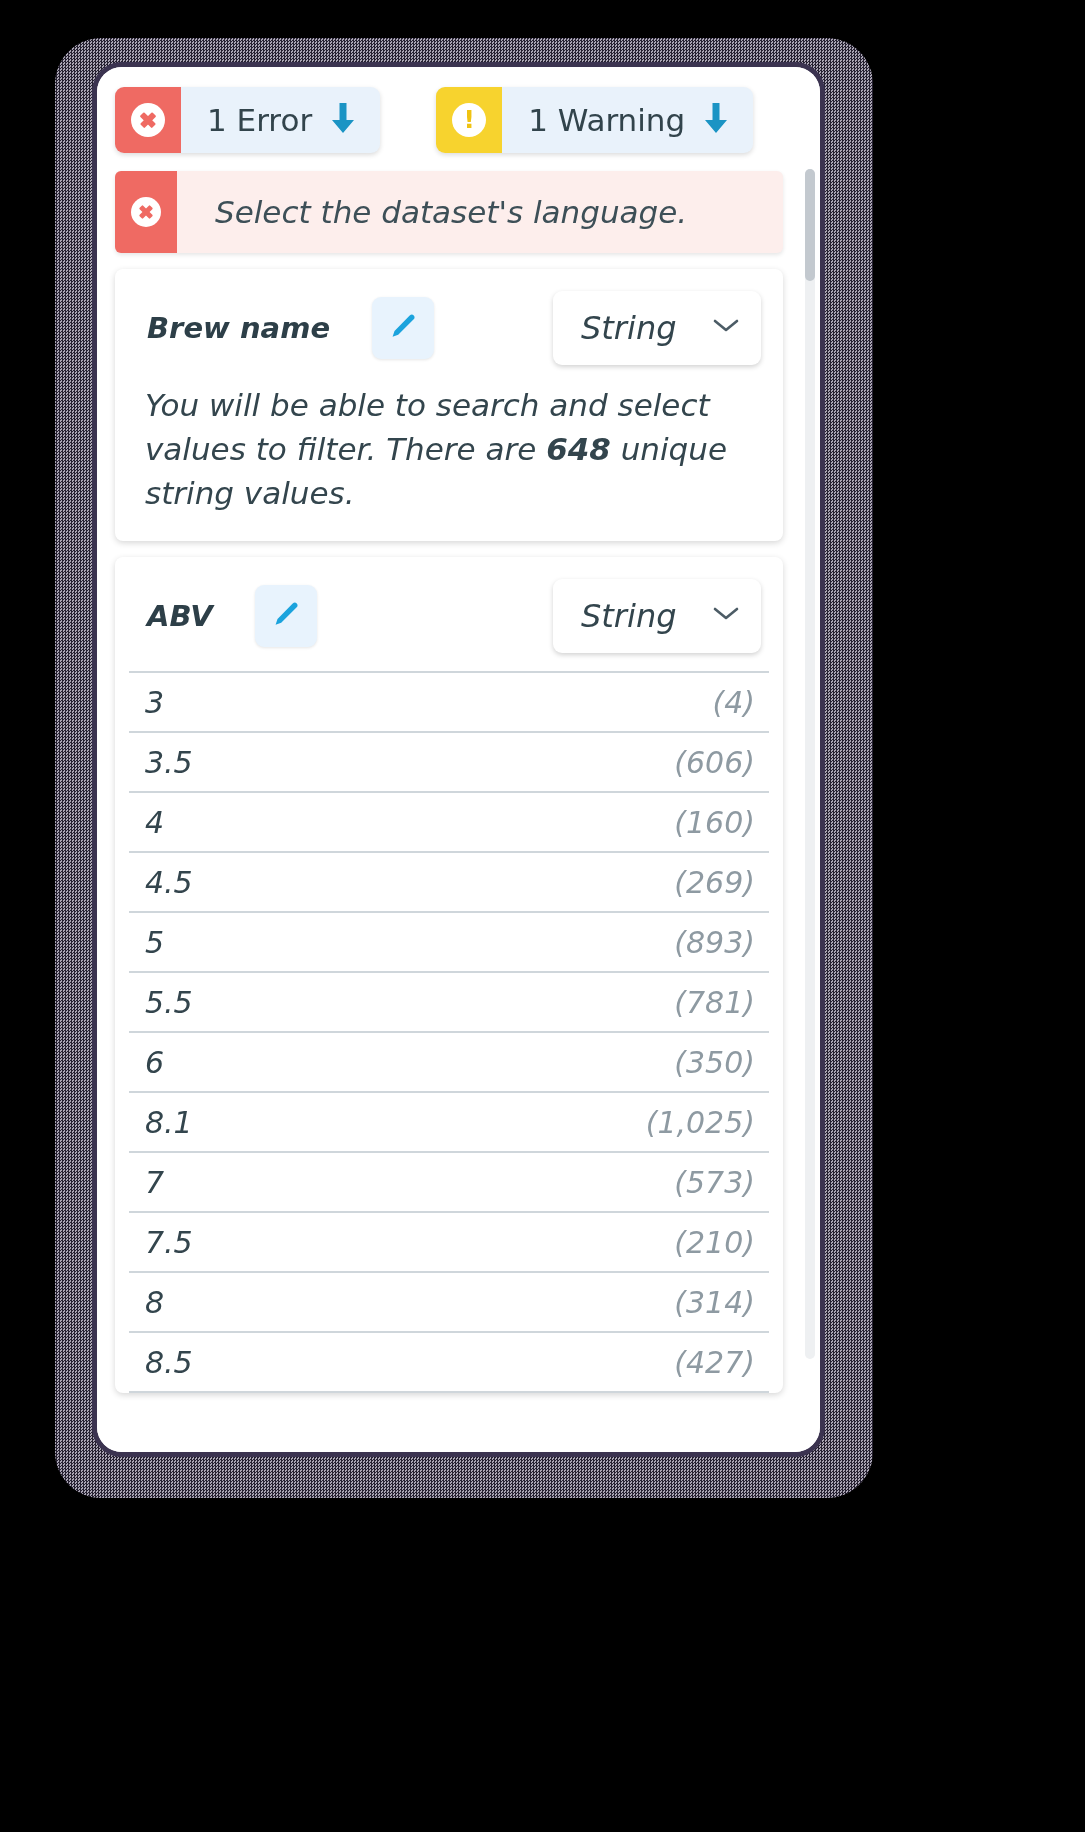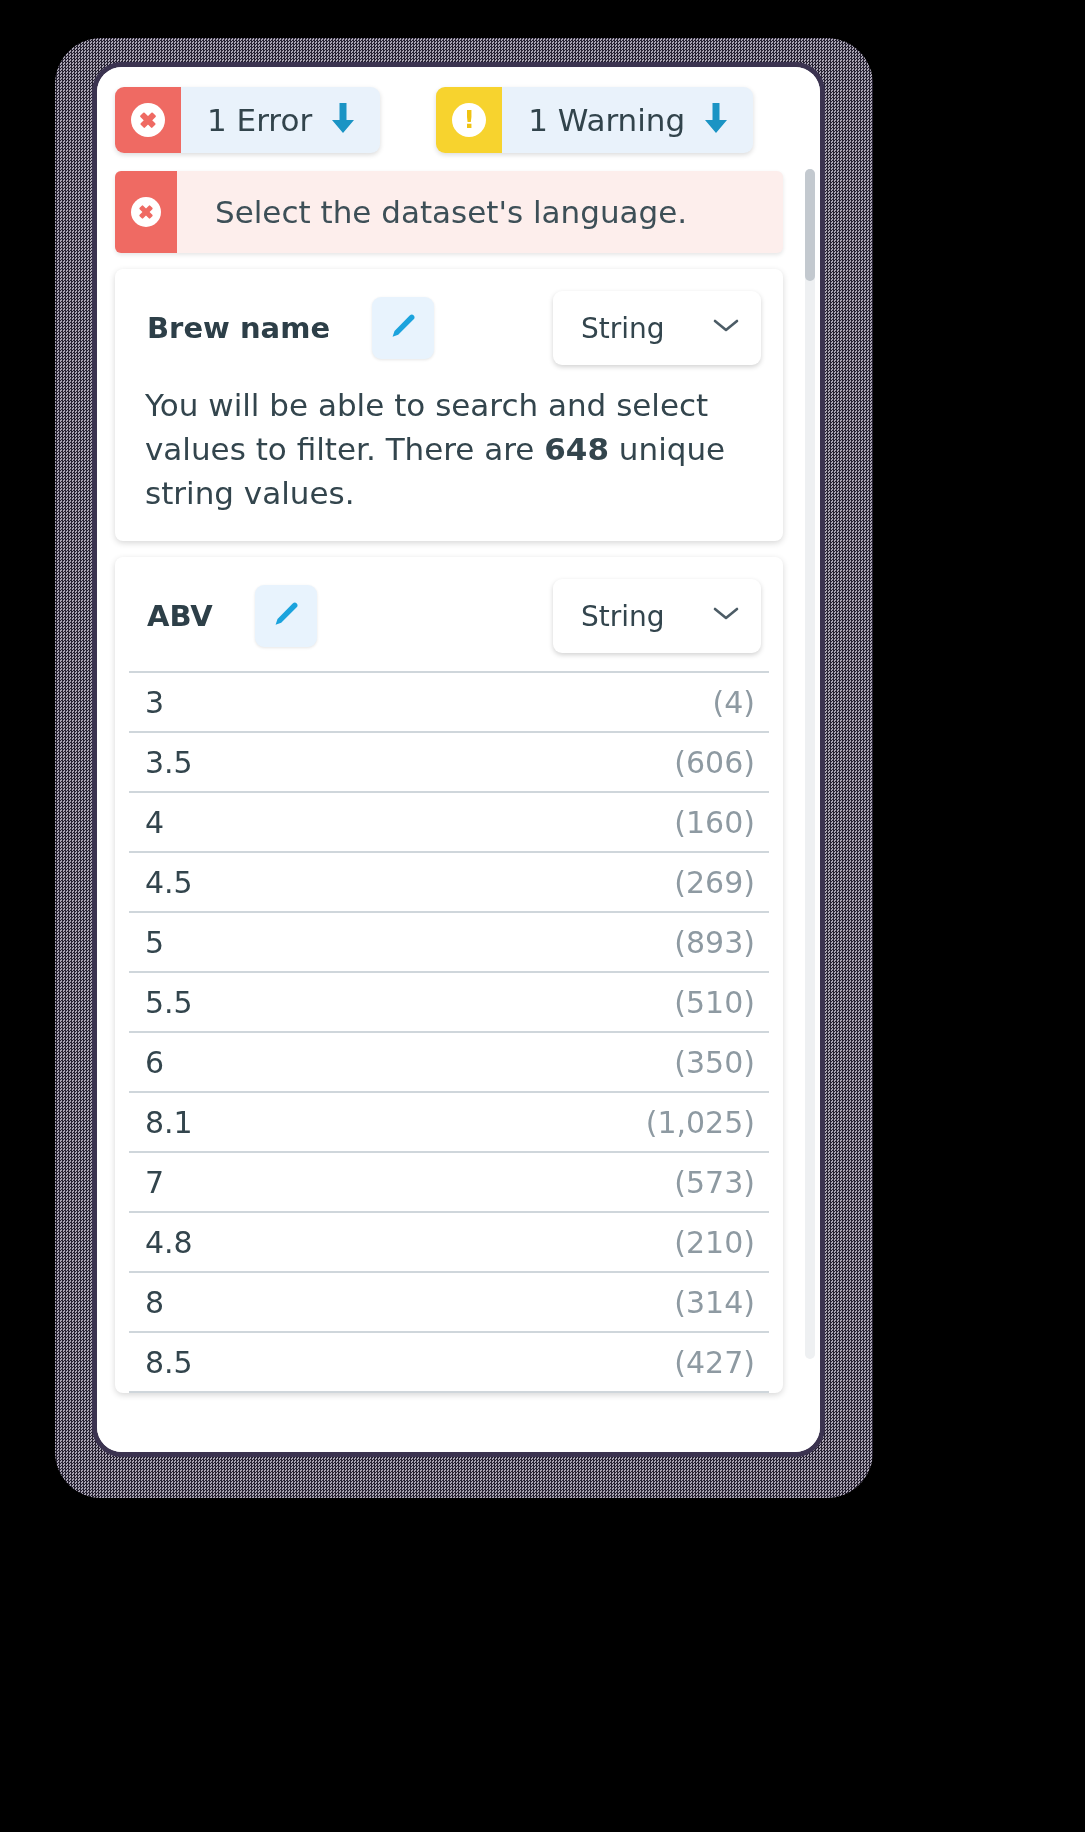--- a/index.html
+++ b/index.html
@@ -125,20 +125,21 @@
   }
 
   .arrow-down { display: block; }
 
   
   .content {
     position: relative;
     padding: 8px 18px 8px 18px;
     height: calc(100% - 96px);
     overflow: hidden;
+    font-style: italic;
   }
 
   .scrollbar-track {
     position: absolute;
     right: 5px;
     top: 6px;
     width: 10px;
     height: 1190px;
     background: #eef0f2;
     border-radius: 6px;
@@ -228,21 +229,21 @@
     background: #ffffff;
     border-radius: 9px;
     box-shadow: 0 2px 5px rgba(0,0,0,.18);
     display: flex;
     align-items: center;
     justify-content: space-between;
     padding: 0 22px 0 28px;
     cursor: pointer;
   }
   .type-select-label {
-    font-size: 28px;
+    font-size: 32px;
     color: #33454d;
   }
   .chev {
     margin-left: 16px;
     display: block;
   }
 
   .card-desc {
     padding: 0 30px 26px 30px;
     font-size: 31px;
@@ -391,36 +392,36 @@
               <div class="value-row">
                 <span class="value-name">4.5</span>
                 <span class="value-count">(269)</span>
               </div>
               <div class="value-row">
                 <span class="value-name">5</span>
                 <span class="value-count">(893)</span>
               </div>
               <div class="value-row">
                 <span class="value-name">5.5</span>
-                <span class="value-count">(510)</span>
+                <span class="value-count">(781)</span>
               </div>
               <div class="value-row">
                 <span class="value-name">6</span>
                 <span class="value-count">(350)</span>
               </div>
               <div class="value-row">
                 <span class="value-name">8.1</span>
                 <span class="value-count">(1,025)</span>
               </div>
               <div class="value-row">
                 <span class="value-name">7</span>
                 <span class="value-count">(573)</span>
               </div>
               <div class="value-row">
-                <span class="value-name">4.8</span>
+                <span class="value-name">7.5</span>
                 <span class="value-count">(210)</span>
               </div>
               <div class="value-row">
                 <span class="value-name">8</span>
                 <span class="value-count">(314)</span>
               </div>
               <div class="value-row">
                 <span class="value-name">8.5</span>
                 <span class="value-count">(427)</span>
               </div>

